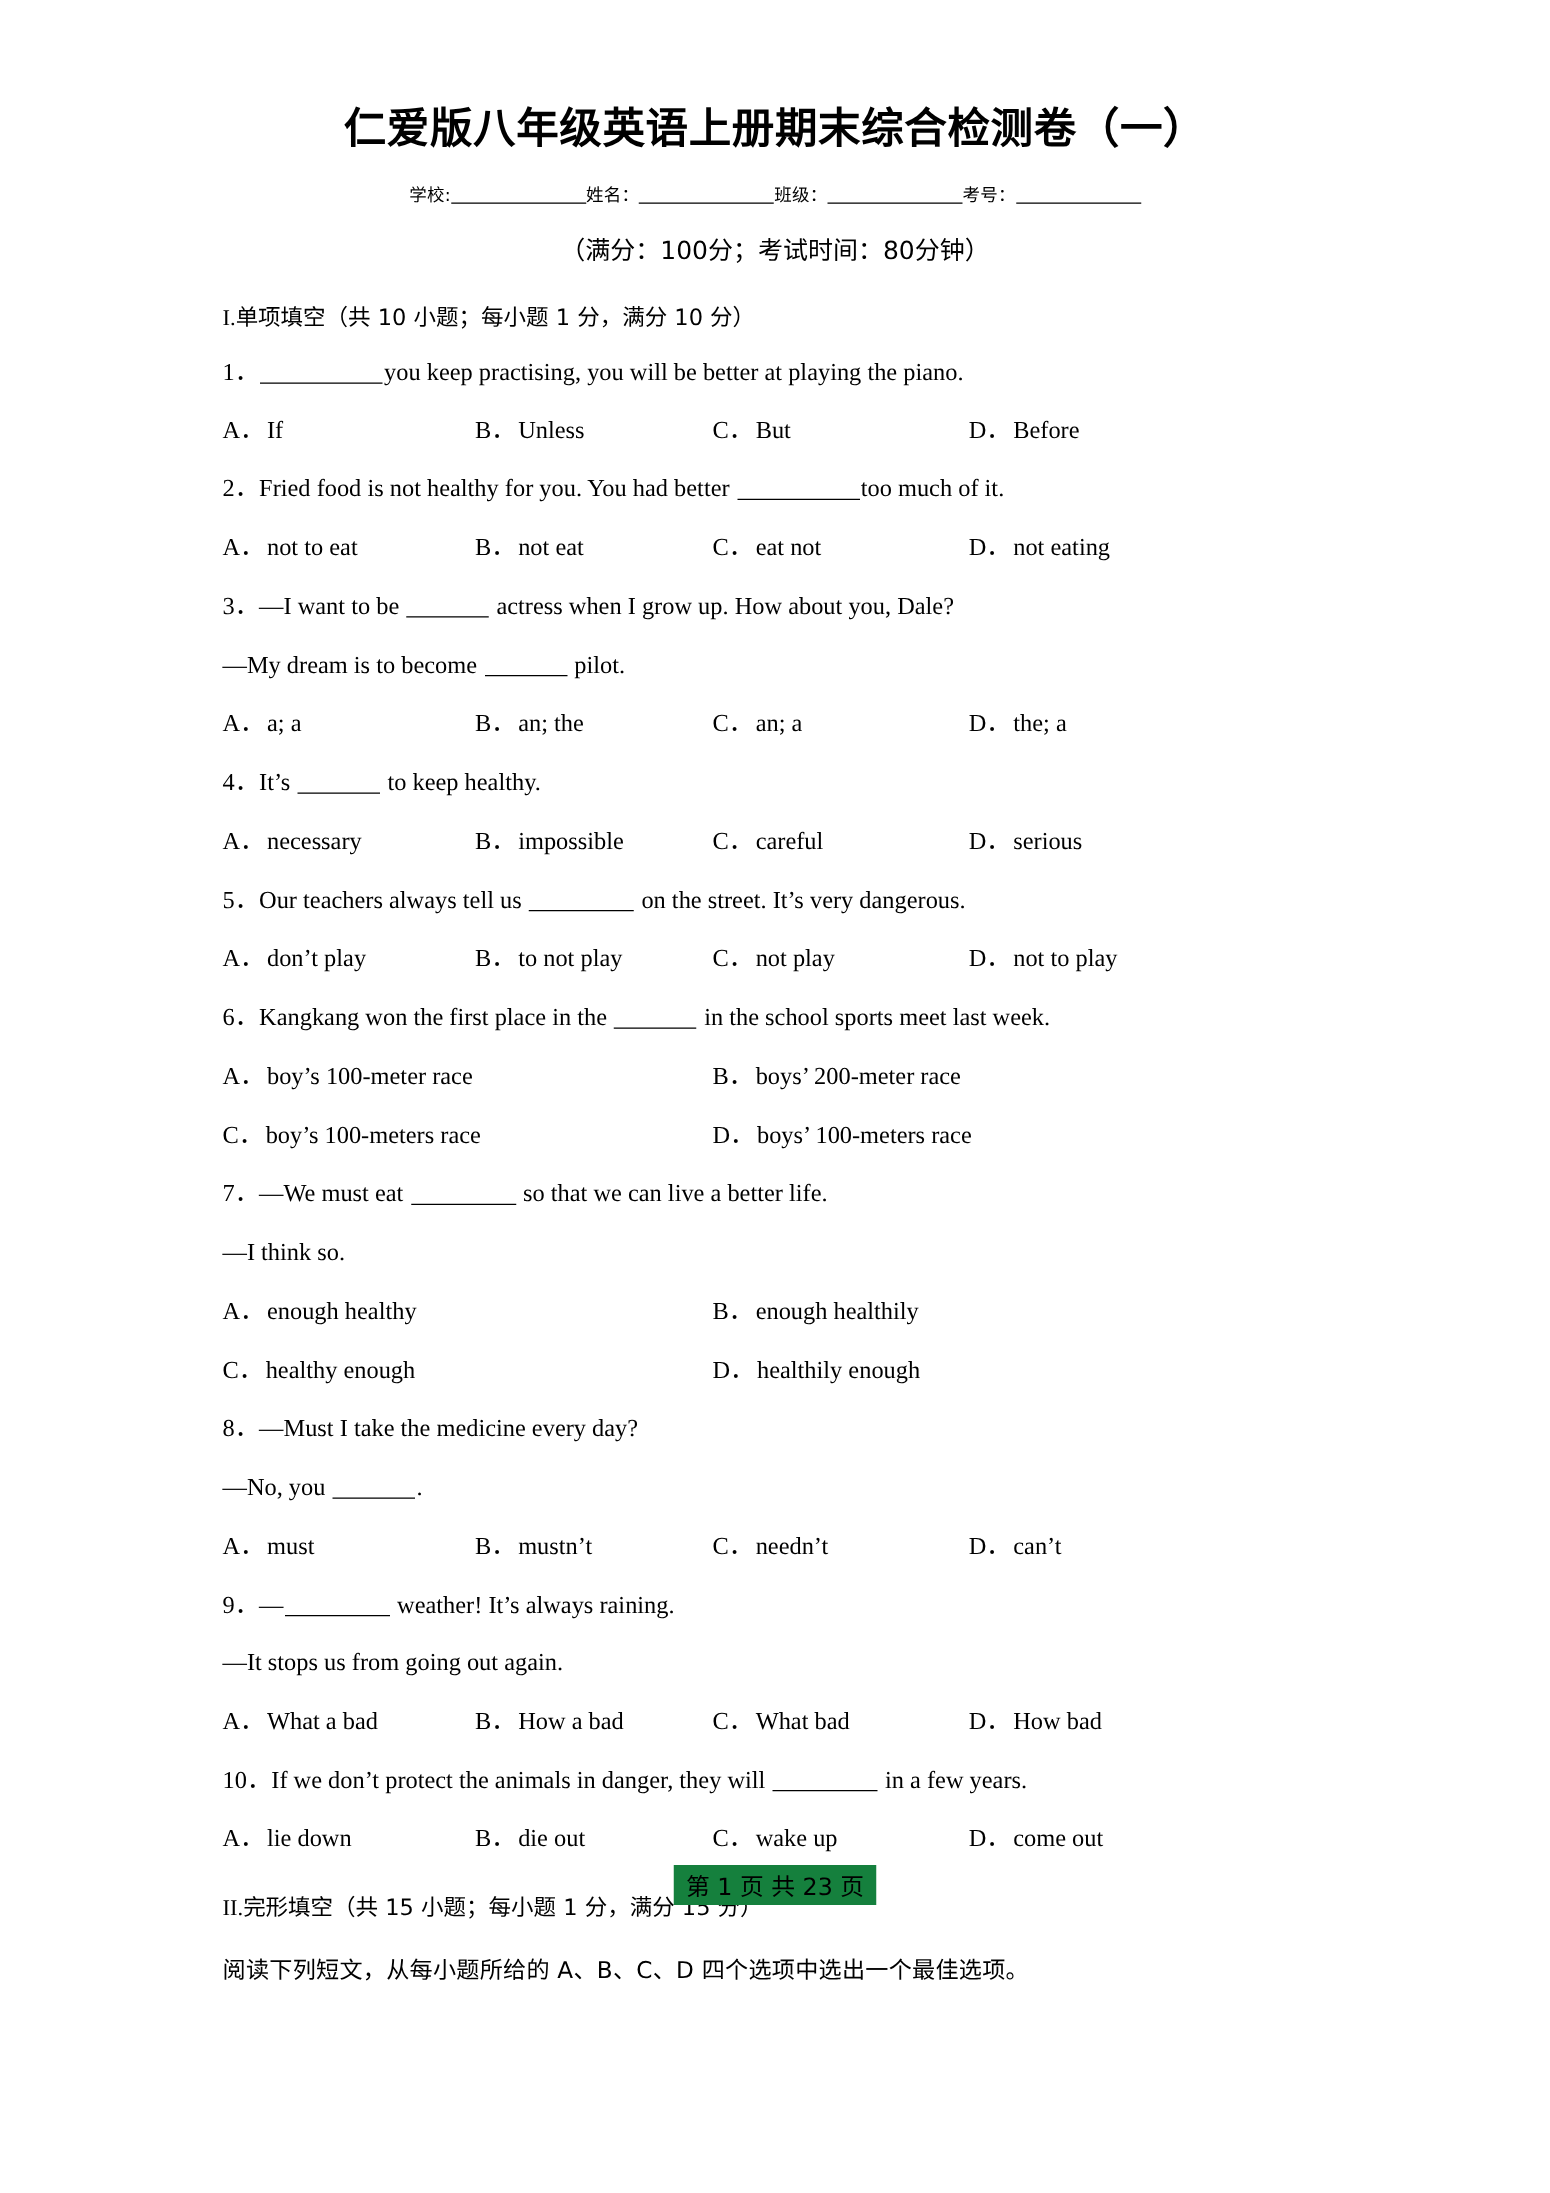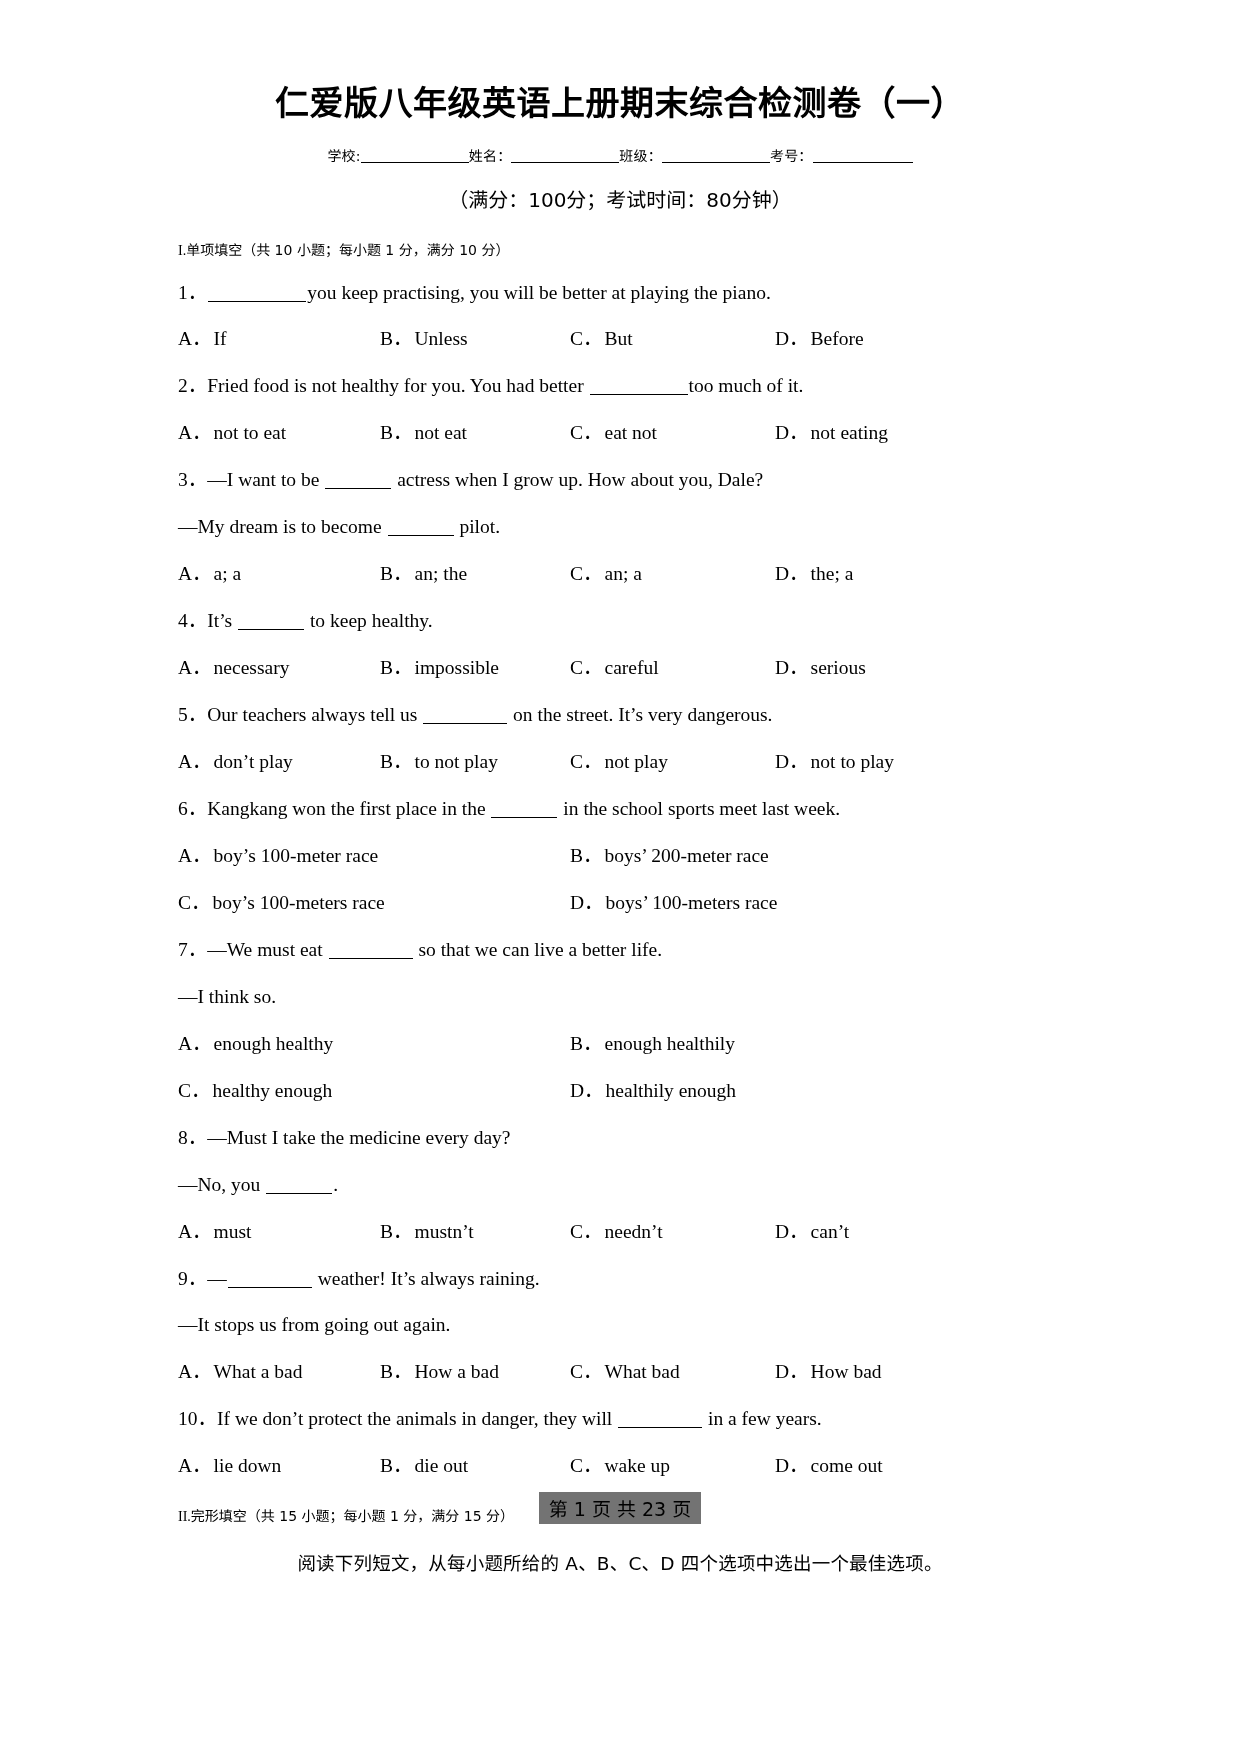--- a/index.html
+++ b/index.html
@@ -70,21 +70,21 @@
     font-family: "DejaVu Sans", "Liberation Sans", sans-serif;
     font-size: 20px;
     text-align: center;
     margin-top: 19px;
     white-space: nowrap;
   }
 
   
   .section-head {
     font-family: "DejaVu Sans", "Liberation Sans", sans-serif;
-    font-size: 14px;
+    font-size: 18px;
     margin-top: 26px;
     margin-bottom: 0;
     white-space: nowrap;
   }
   .section-head .roman {
     font-family: "Liberation Serif", serif;
   }
 
   
   .q-stem, .q-cont, .opt-row, .para {
@@ -127,35 +127,34 @@
 
   .opt .lbl { margin-right: 2px; }
 
   
   .cn-para {
     font-family: "DejaVu Sans", "Liberation Sans", sans-serif;
     font-size: 18.5px;
     margin-top: 24px;
     white-space: nowrap;
     letter-spacing: 0.2px;
-    text-align: center;
   }
 
   
   .footer {
     position: absolute;
     left: 0;
     top: 1492px;
     width: 1240px;
     text-align: center;
   }
   .footer .fnum {
     font-family: "DejaVu Sans", "Liberation Sans", sans-serif;
     font-size: 19px;
-    background: #737373;
+    background: #15803d;
     padding: 2px 10px 3px 10px;
     display: inline-block;
     white-space: nowrap;
   }
 </style>
 </head>
 <body>
 
 <div class="page">
   <div class="content">

